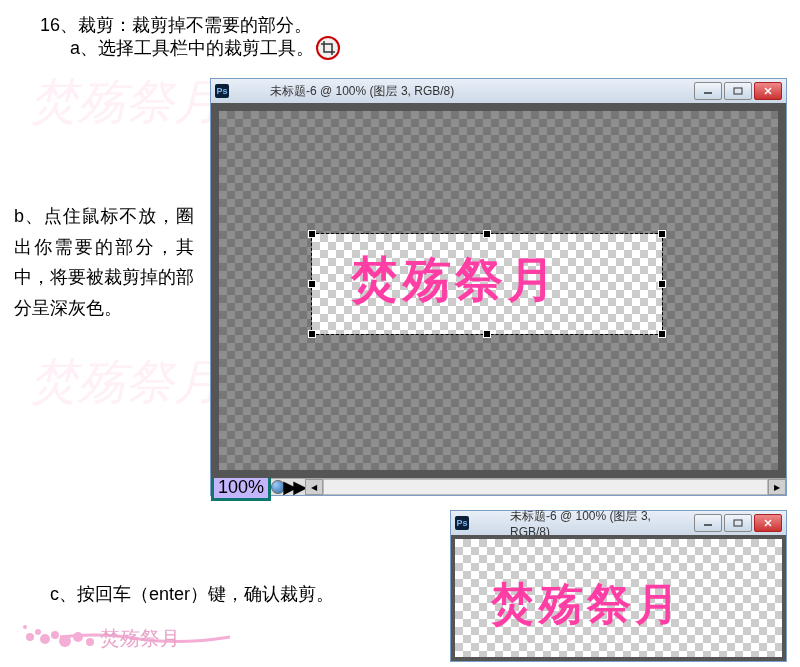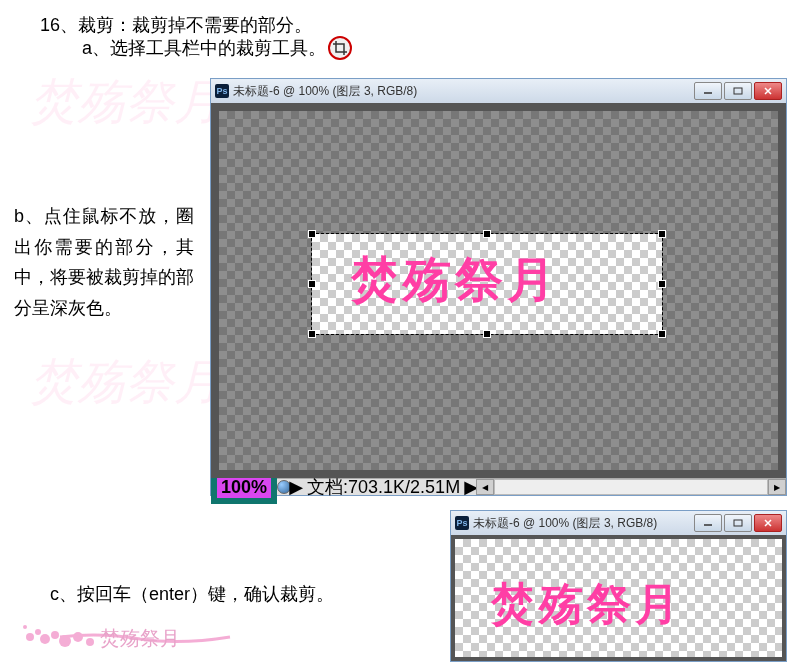--- a/index.html
+++ b/index.html
@@ -17,21 +17,21 @@
   .watermark {
     position: absolute;
     color: rgba(255, 150, 200, 0.15);
     font-size: 48px;
     font-style: italic;
     pointer-events: none;
     z-index: 0;
   }
   .content { position: relative; z-index: 1; }
   .line1 { position: absolute; top: 13px; left: 40px; text-align: right; }
-  .line2 { position: absolute; top: 36px; left: 82px; display: flex; align-items: center; }
+  .line2 { position: absolute; top: 36px; left: 70px; display: flex; align-items: center; }
   .crop-icon-wrap {
     display: inline-flex;
     align-items: center;
     justify-content: center;
     width: 20px;
     height: 20px;
     border: 2px solid #c00;
     border-radius: 50%;
     margin-left: 2px;
     background: #f0f0f0;
@@ -71,21 +71,21 @@
     height: 14px;
     background: #0a1f3a;
     color: #7fb3e8;
     font-size: 9px;
     font-weight: bold;
     display: flex;
     align-items: center;
     justify-content: center;
     border-radius: 2px;
   }
-  .titlebar-text { flex: 1; }
+  .titlebar-text { flex: 1; margin-left: 37px; }
   .win-btns { display: flex; gap: 2px; }
   .win-btn {
     width: 26px;
     height: 16px;
     border: 1px solid #888;
     border-radius: 2px;
     display: flex;
     align-items: center;
     justify-content: center;
     font-size: 10px;
@@ -138,24 +138,23 @@
   .pink-text {
     position: absolute;
     font-family: "STXingkai", "KaiTi", cursive;
     color: #ff3ea5;
     font-weight: bold;
     white-space: nowrap;
   }
   .pink1 { top: 145px; left: 140px; font-size: 48px; letter-spacing: 4px; }
   .pink2 { top: 40px; left: 40px; font-size: 44px; letter-spacing: 4px; }
   .status-zoom {
-    border: 6px solid #0f766e;
+    border: 3px solid #0f766e;
     padding: 0 4px;
-    background: #d946ef;
-    font-weight: bold;
+    background: #c4b5fd;
   }
   .status-globe {
     width: 12px; height: 12px;
     border: 1px solid #666;
     border-radius: 50%;
     background: radial-gradient(circle at 30% 30%, #9cf, #369);
   }
   .status-arrow {
     width: 10px; height: 10px;
     display: flex;
@@ -245,21 +244,20 @@
         <div class="crop-handle h-bl"></div>
         <div class="crop-handle h-bm"></div>
         <div class="crop-handle h-br"></div>
       </div>
       <div class="pink-text pink1">焚殇祭月</div>
     </div>
     <div class="scrollbar-h">
       <div class="status-zoom">100%</div>
       <div class="status-globe"></div>
       <div class="status-arrow">▶</div>
-      <div style="padding:0 6px;">文档:703.1K/2.51M</div>
       <div class="status-arrow">▶</div>
       <div class="sb-btn">◀</div>
       <div class="sb-track"></div>
       <div class="sb-btn">▶</div>
     </div>
   </div>
 
   <div class="ps-window ps-win2">
     <div class="titlebar">
       <div class="ps-badge">Ps</div>

